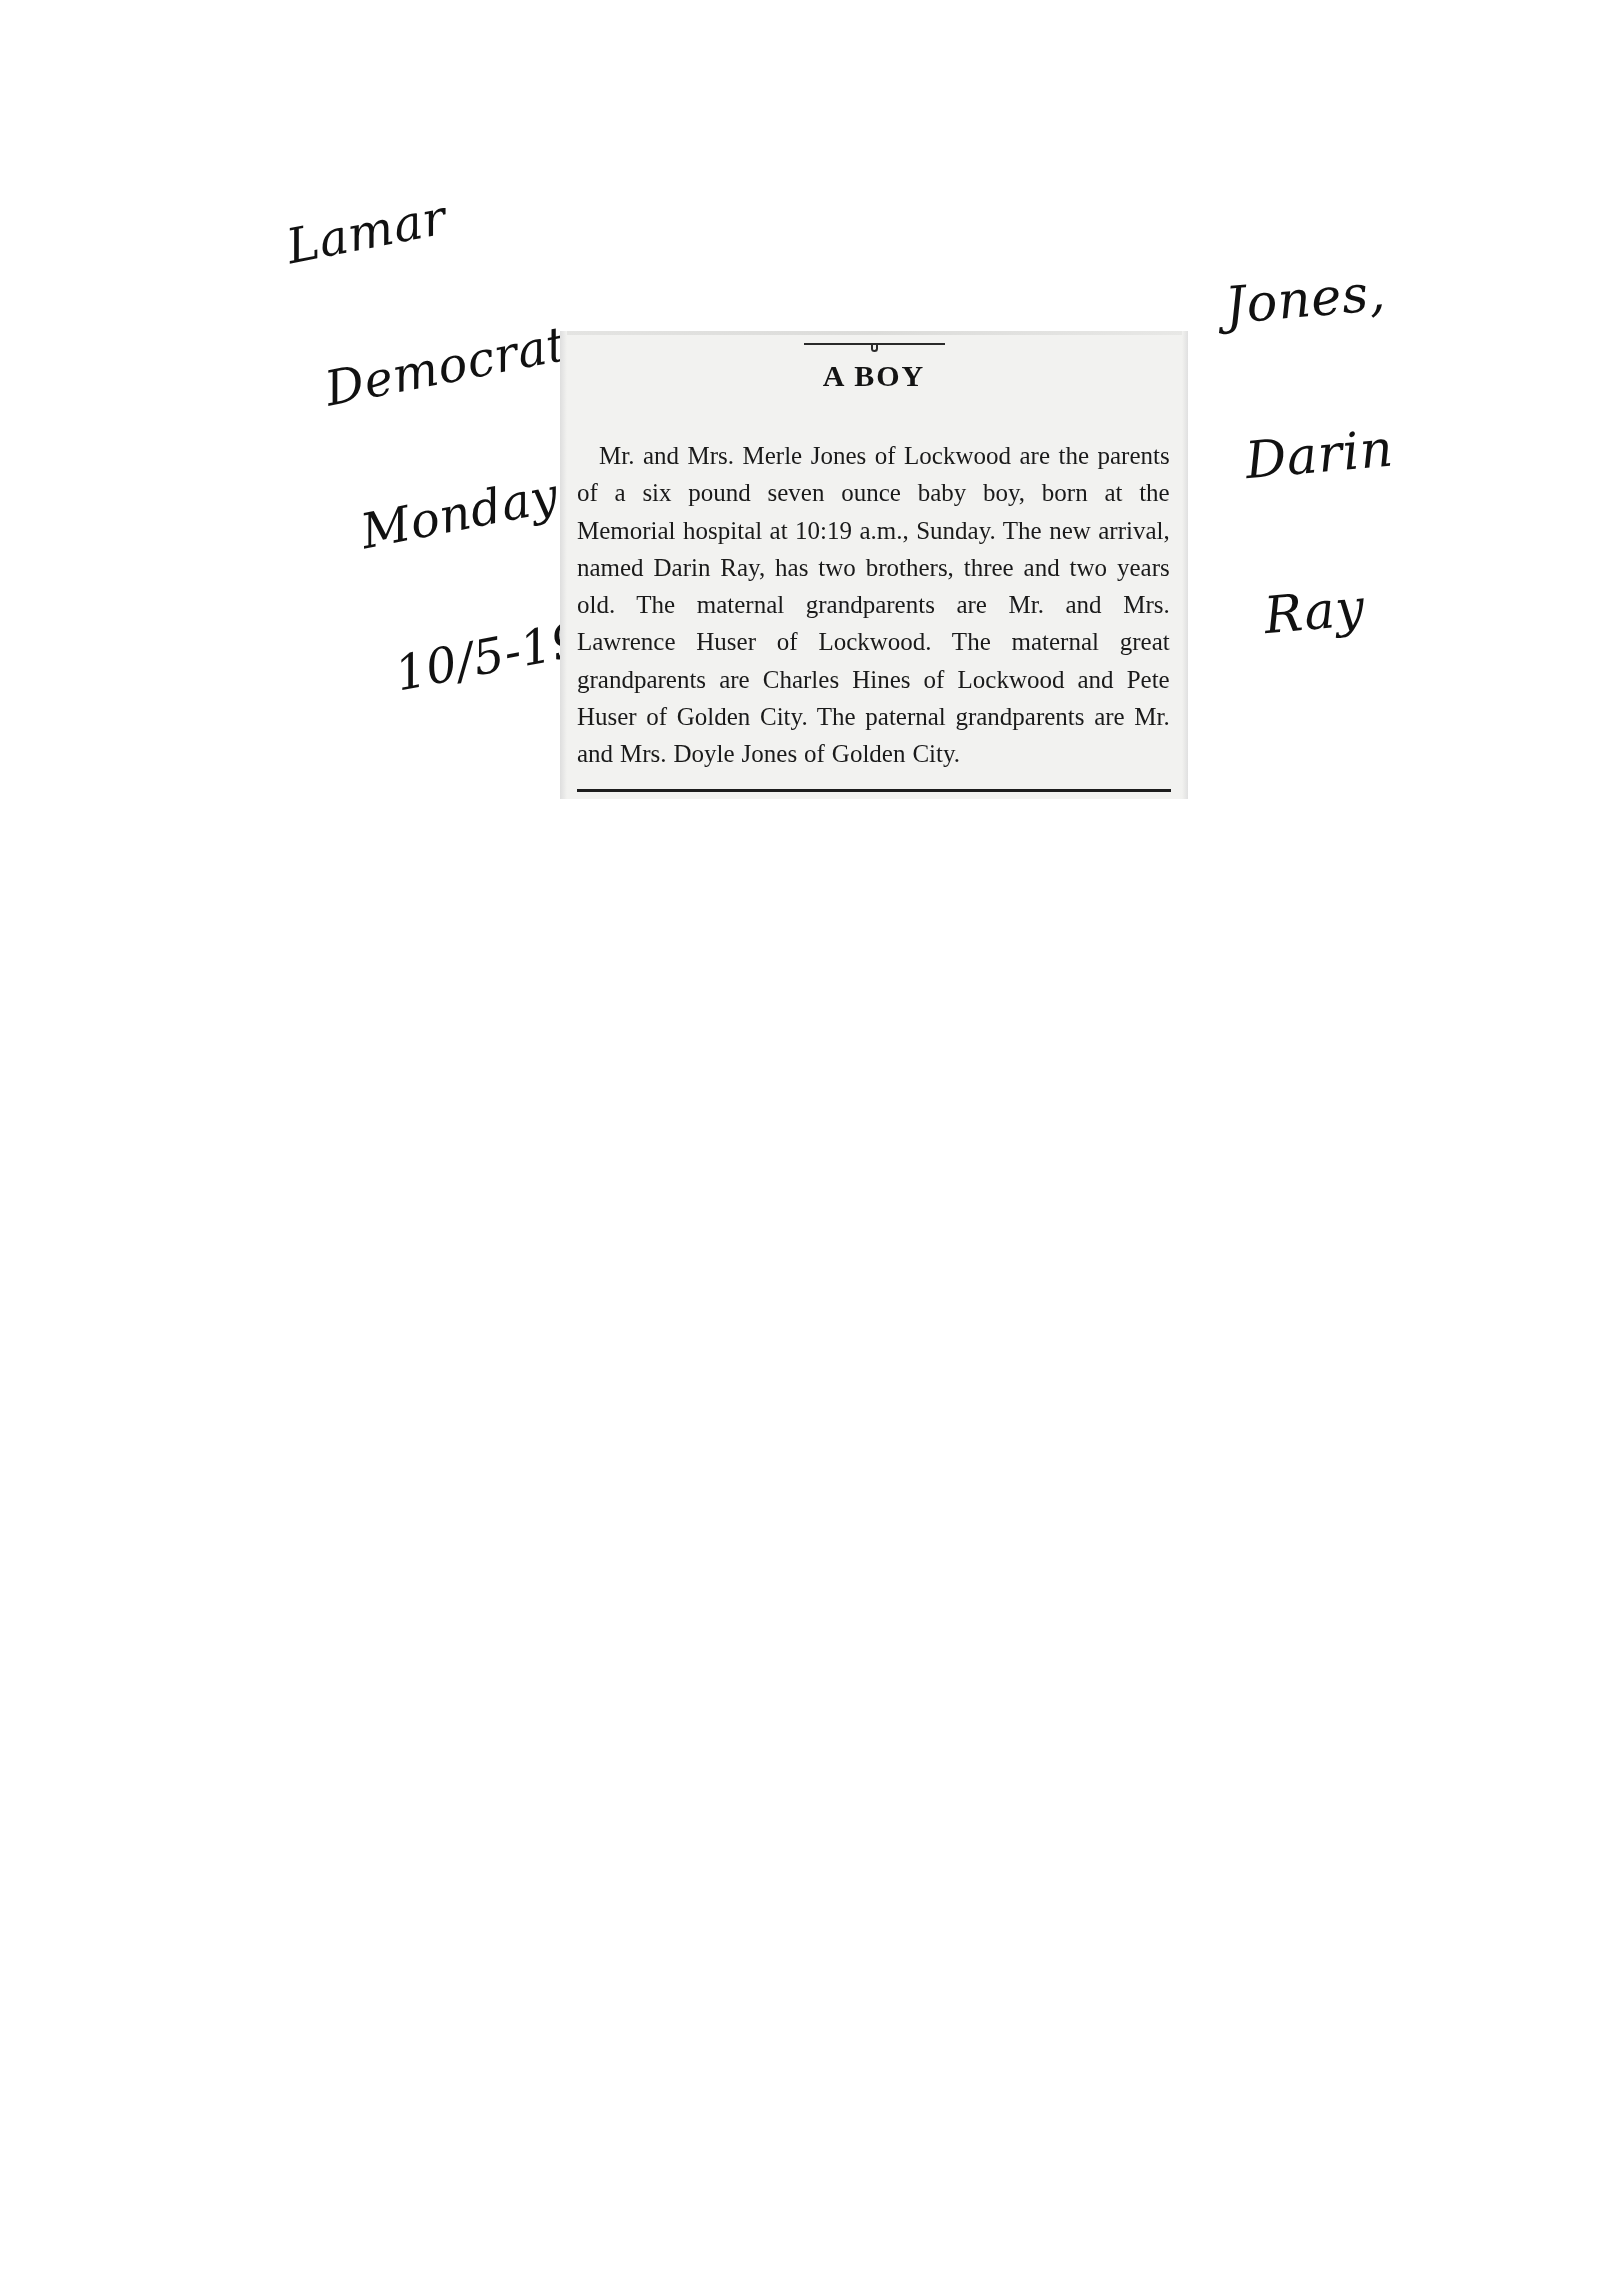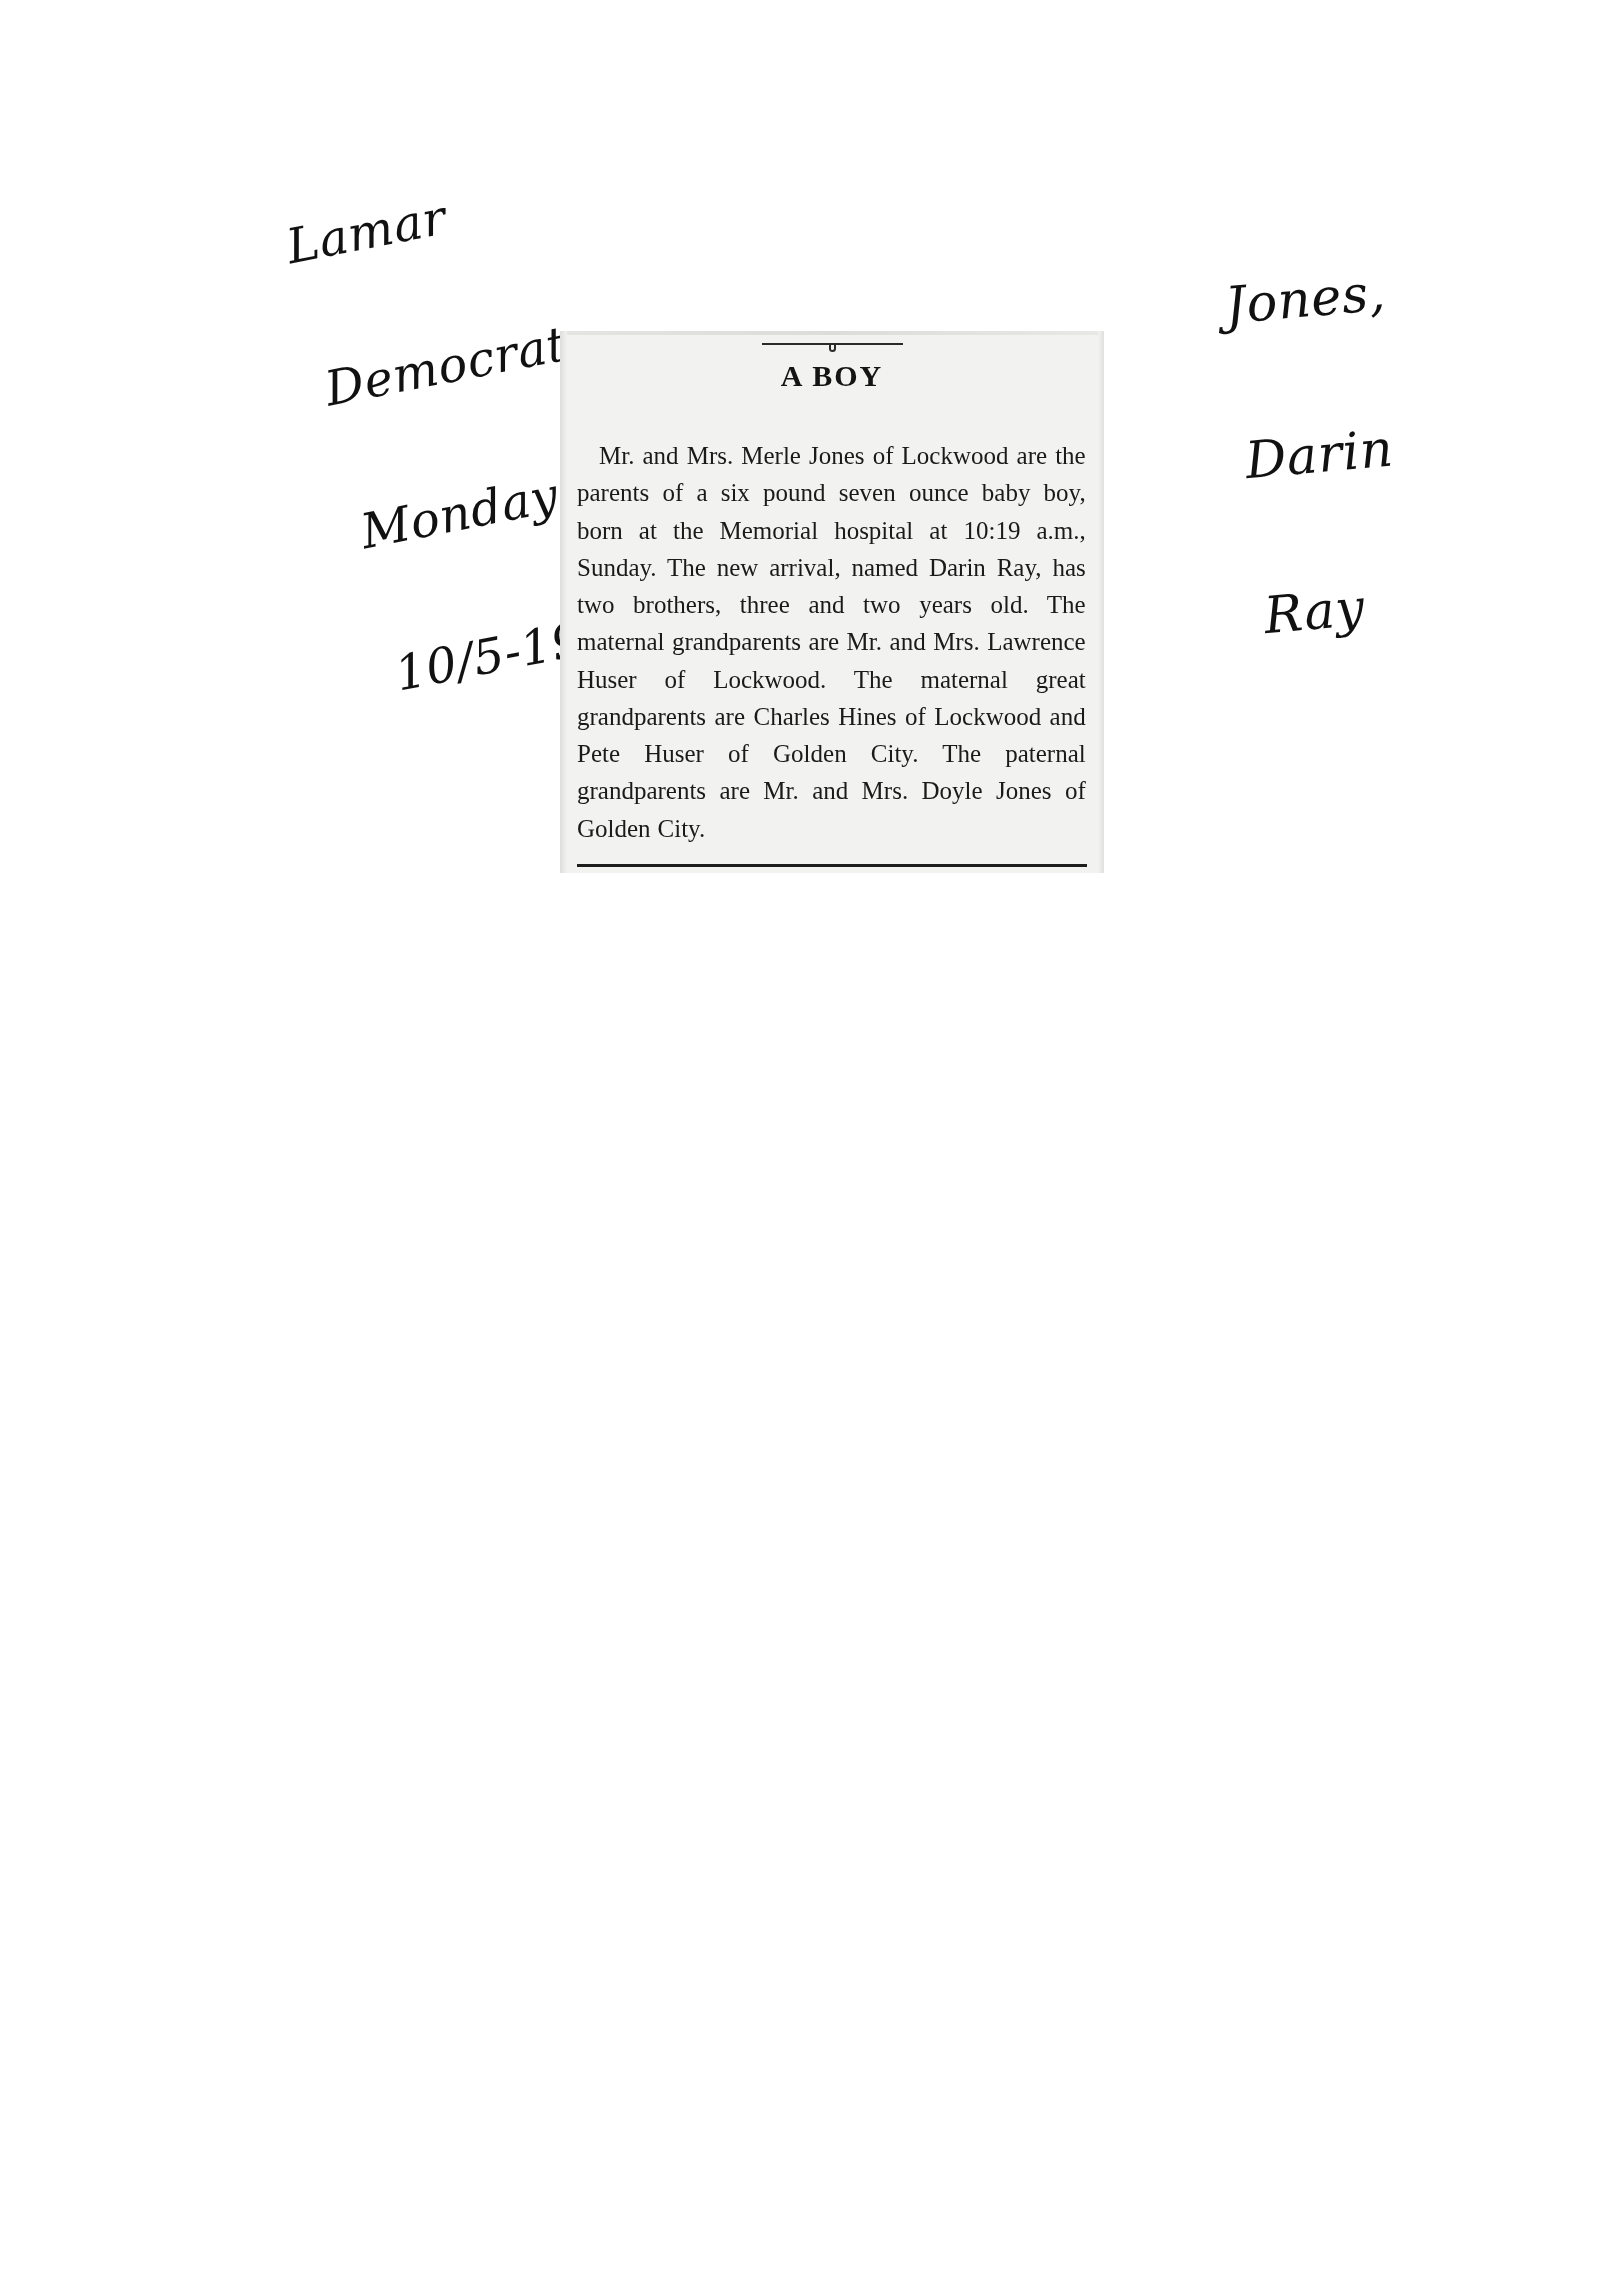--- a/index.html
+++ b/index.html
@@ -52,21 +52,21 @@
   }
   #annotation-name .line { display: block; }
   #annotation-name .line-2 { margin-left: 6.5px; }
   #annotation-name .line-3 { margin-left: 11.8px; }
 
   
   #clipping {
     position: absolute;
     left: 560px;
     top: 331px;
-    width: 544px;
+    width: 628px;
     background: #f2f2f0;
     padding: 7.9px 14.4px 3.9px 14.4px;
     box-sizing: border-box;
   }
   #clipping::before {
     content: "";
     position: absolute;
     left: 0; right: 0; top: 0;
     height: 3.9px;
     background: linear-gradient(90deg,#e4e4e2,#dcdcda,#e8e8e6);

